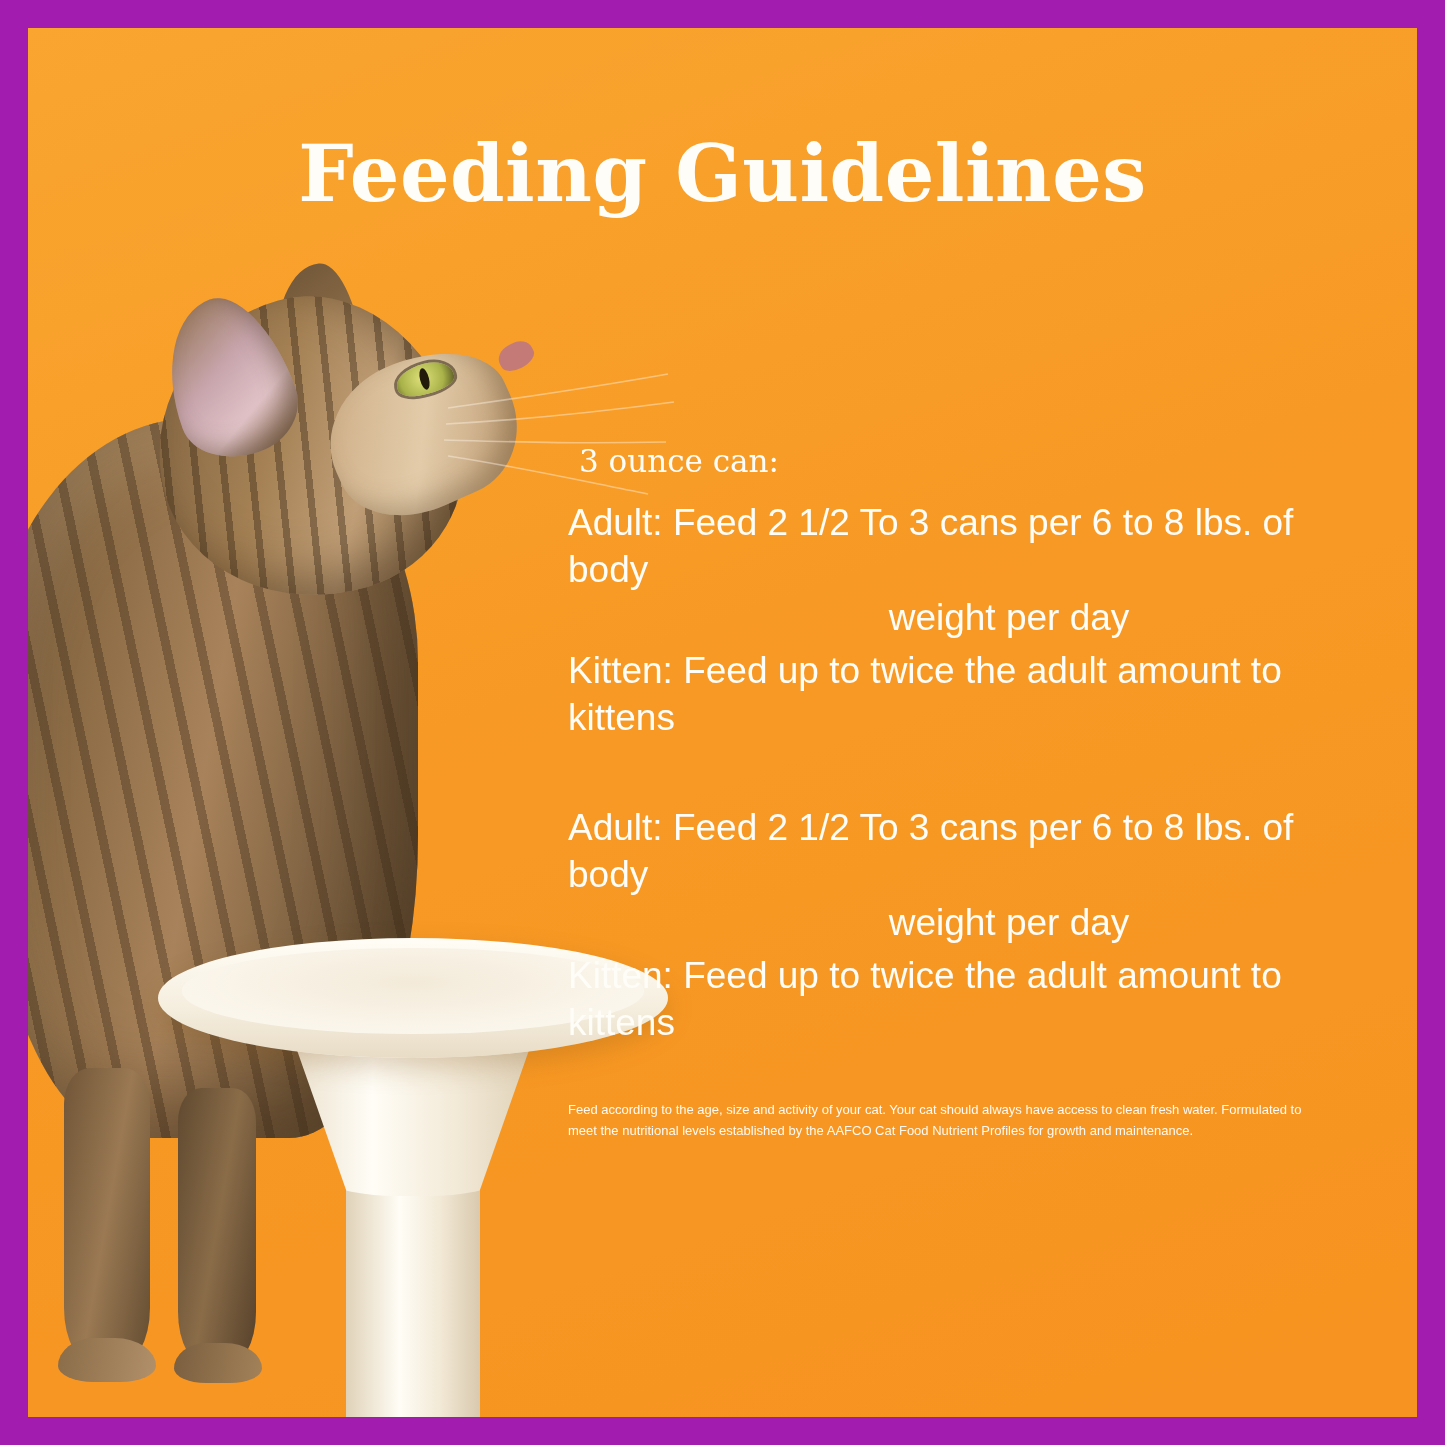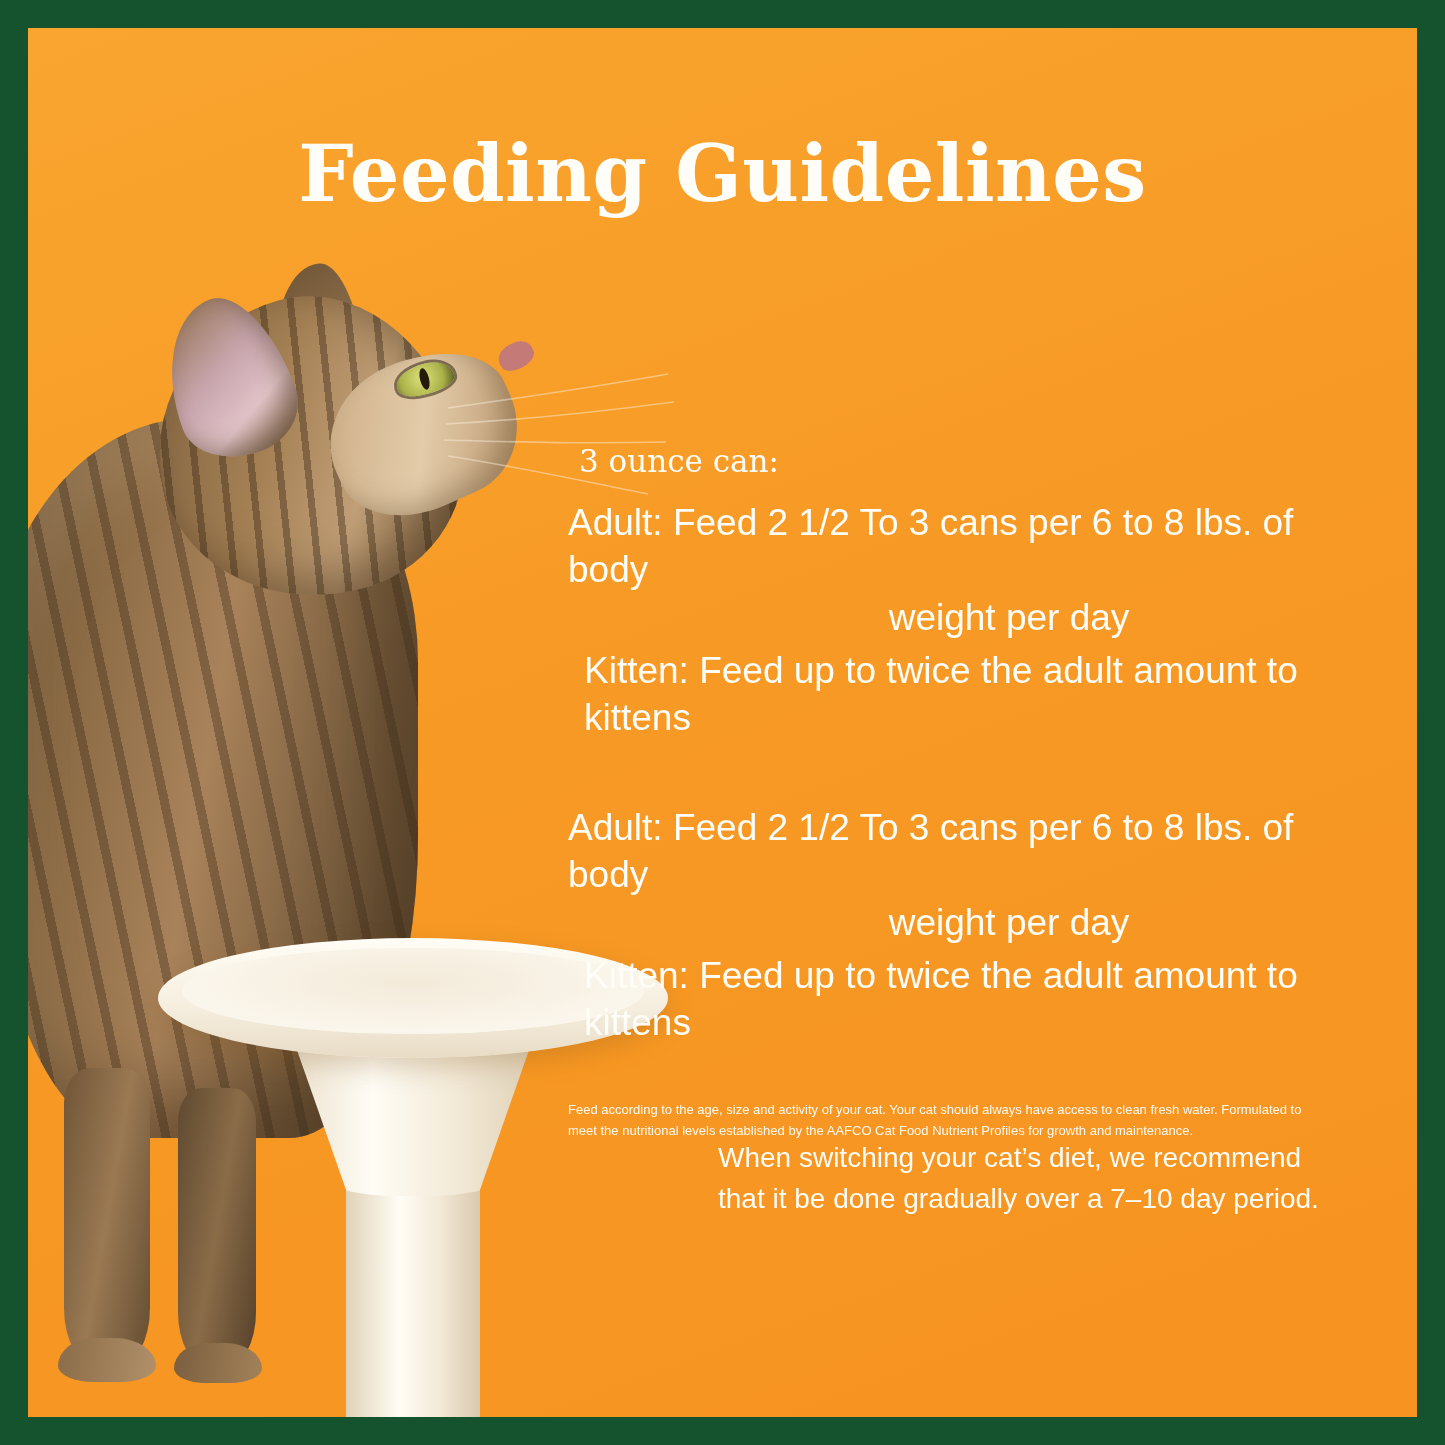--- a/index.html
+++ b/index.html
@@ -11,21 +11,21 @@
     width: 1445px;
     height: 1445px;
     font-family: "Liberation Sans", sans-serif;
     overflow: hidden;
   }
 
   .page {
     position: relative;
     width: 1445px;
     height: 1445px;
-    background: #14532d;
+    background: #a21caf;
     box-sizing: border-box;
   }
 
   .panel {
     position: absolute;
     left: 28px;
     top: 28px;
     width: 1389px;
     height: 1389px;
     background: #f79e2b;
@@ -287,21 +287,20 @@
     margin: 0 0 4px 0;
     padding-left: 0;
   }
   .feed-line .indent {
     display: block;
     padding-left: 92px;
     text-align: center;
   }
   .feed-line.kitten {
     margin-top: 6px;
-    margin-left: 16px;
   }
   .section-gap {
     height: 58px;
   }
   .fine-print {
     margin-top: 52px;
     font-size: 13px;
     line-height: 1.62;
     max-width: 760px;
     color: #fffaf1;
@@ -369,16 +368,15 @@
 
       <p class="feed-line">
         <span>Adult: Feed 2 1/2 To 3 cans per 6 to 8 lbs. of body</span>
         <span class="indent">weight per day</span>
       </p>
       <p class="feed-line kitten">Kitten: Feed up to twice the adult amount to kittens</p>
 
       <p class="fine-print">Feed according to the age, size and activity of your cat. Your cat should always have access to clean fresh water. Formulated to meet the nutritional levels established by the AAFCO Cat Food Nutrient Profiles for growth and maintenance.</p>
     </div>
 
-    <div class="switch-note">When switching your cat’s diet, we recommend that it be done gradually over a 7–10 day period.</div>
 
   </div>
 </div>
 
 </body></html>

